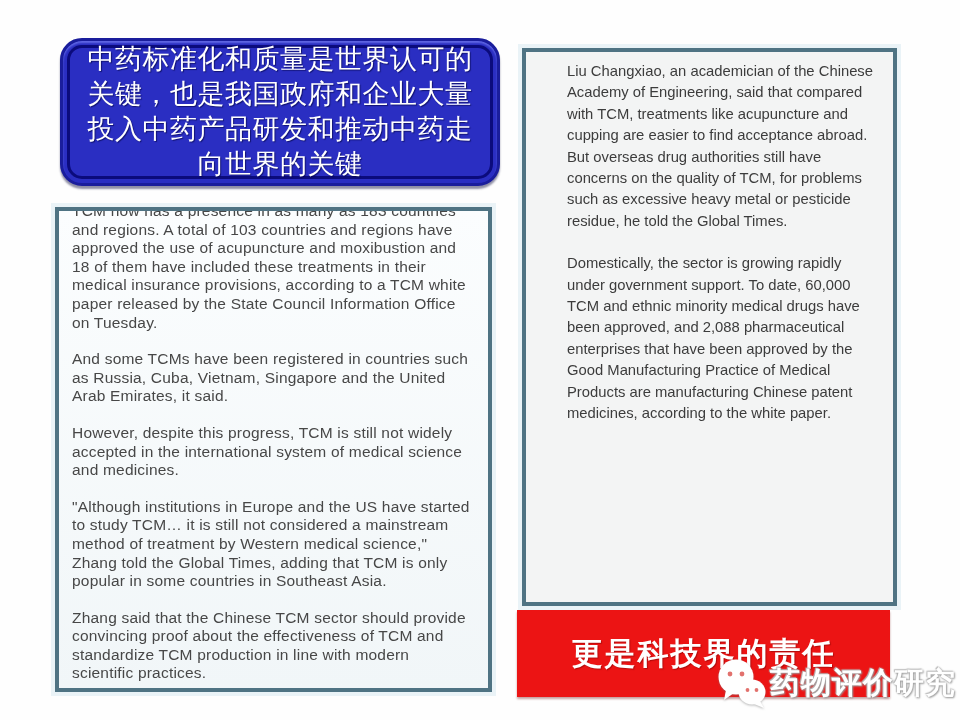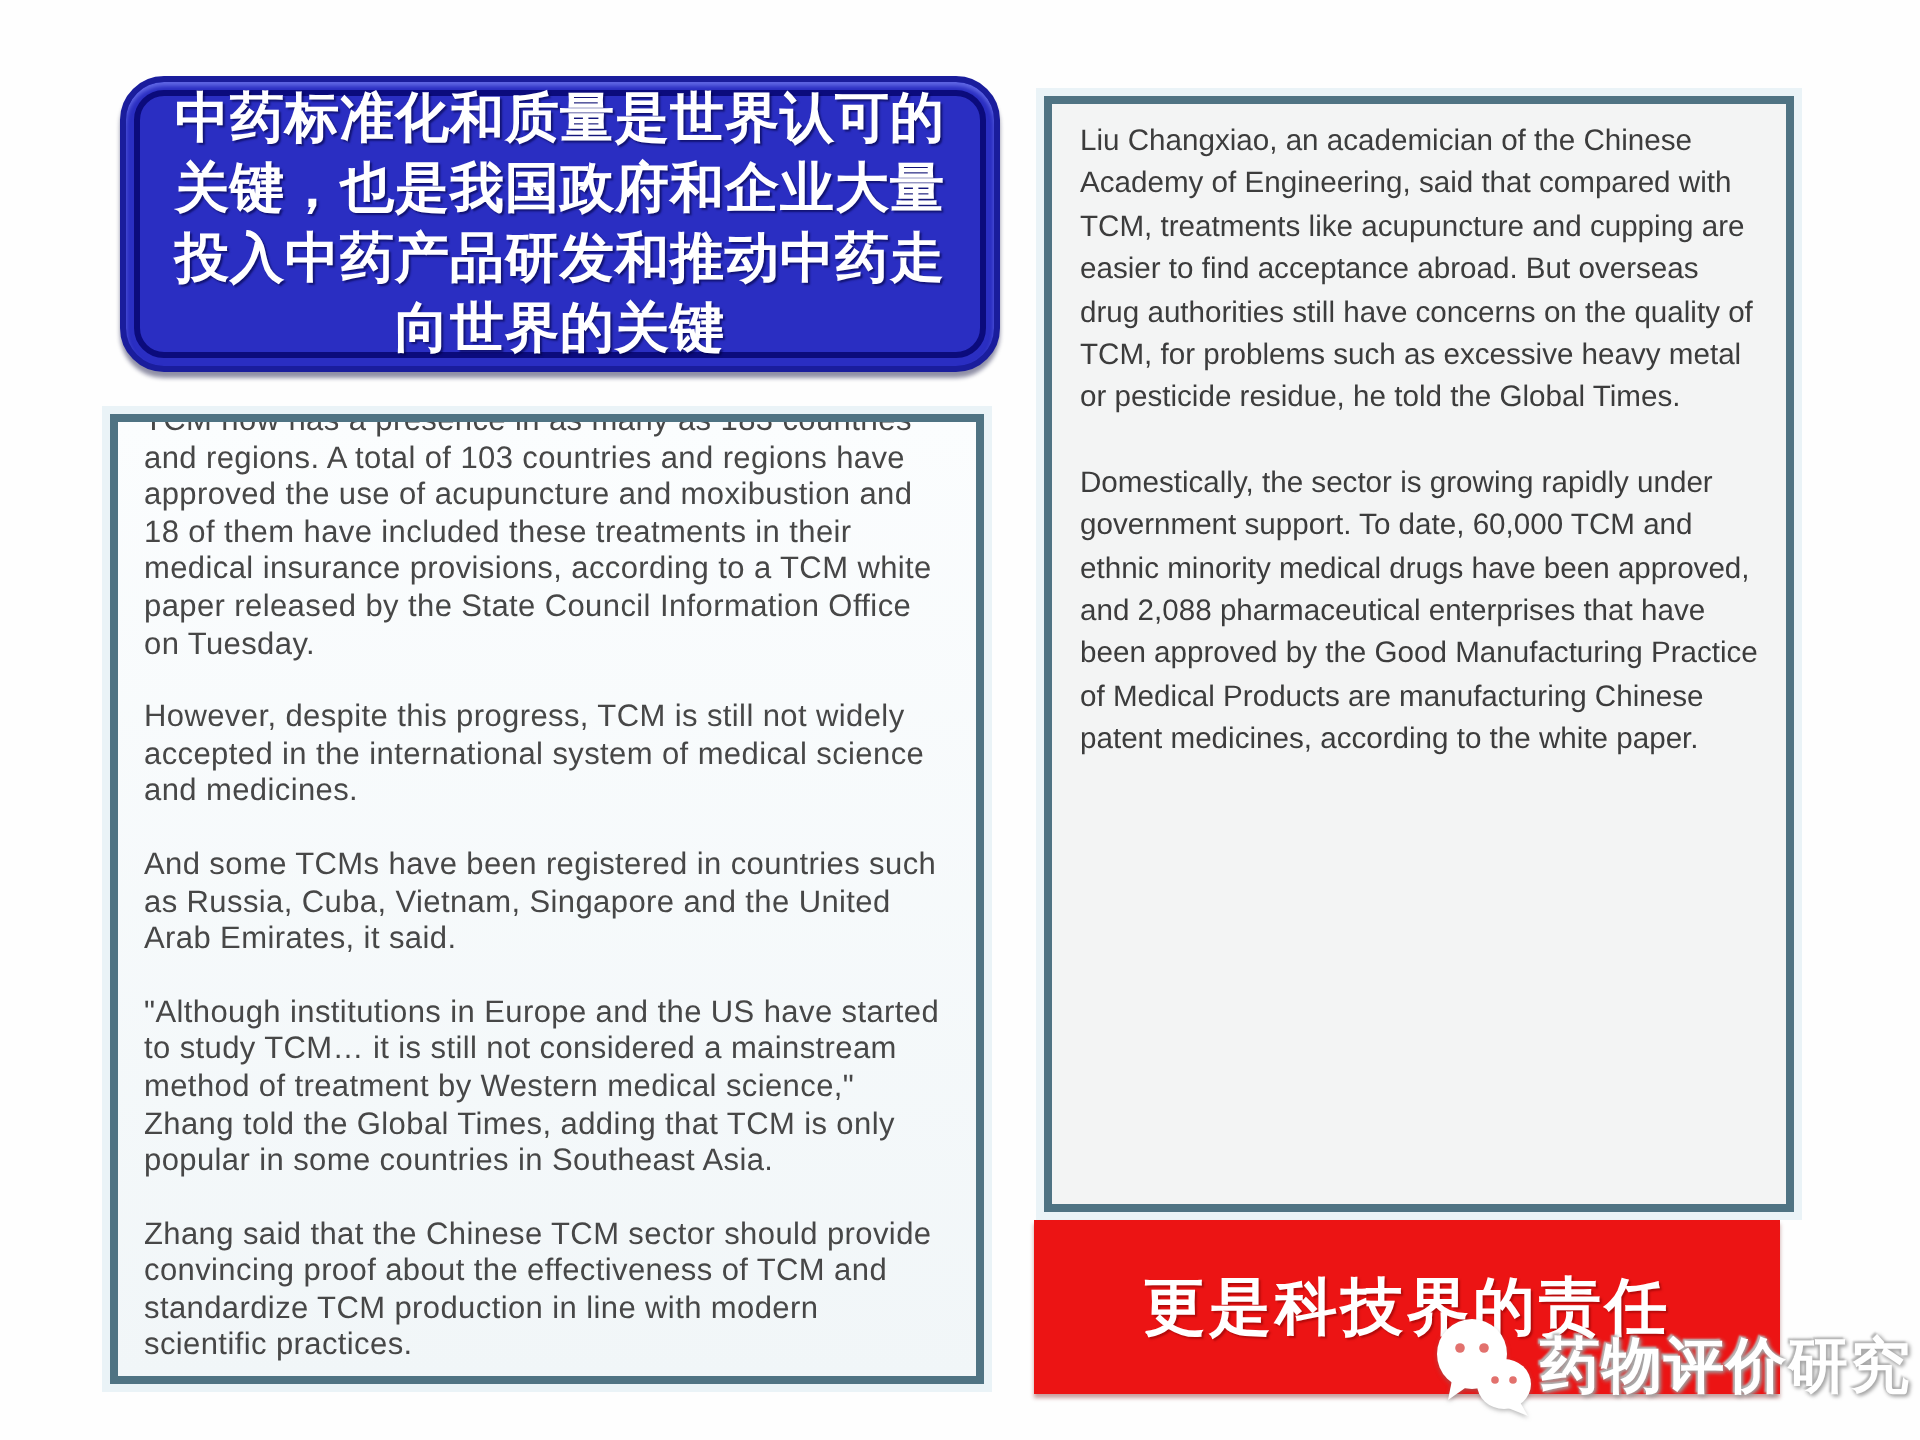--- a/index.html
+++ b/index.html
@@ -14,37 +14,38 @@
     border:3px solid #1a1d9c;
     box-shadow:0 3px 2px rgba(10,10,60,.45), inset 0 2px 2px rgba(140,150,255,.55);
   }
   .headline-inner {
     position:absolute; left:4px; top:4px; right:4px; bottom:4px;
     border:3px solid #0b0b7c; border-radius:15px;
     display:flex; align-items:center; justify-content:center;
     padding:2px 8px;
   }
   .headline-text {
-    color:#ffffff; font-weight:bold; font-size:27px; line-height:35px;
+    color:#ffffff; font-weight:normal; font-size:27px; line-height:35px;
     text-align:center; letter-spacing:0.5px;
     text-shadow:1px 1px 1px rgba(0,0,60,.6);
   }
 
   
   .article-box {
     position:absolute; border:4px solid #4f7383; overflow:hidden;
     box-shadow:0 0 0 4px rgba(210,230,240,.45);
   }
   .article-left {
     left:55px; top:207px; width:437px; height:485px;
     background:linear-gradient(#fbfdfe,#f1f6f8);
   }
   .article-right {
     left:522px; top:48px; width:375px; height:558px;
     background:#f3f4f4;
+    padding-left:27px;
   }
   .article-left .article-body {
     padding:0 13px 8px 13px; margin-top:-9px; 
     color:#474747; font-size:15.5px; line-height:18.6px; letter-spacing:0.2px;
   }
   .article-right .article-body {
     padding:9px 12px 8px 14px;
     color:#3c3c3c; font-size:14.8px; line-height:21.4px;
   }
   .article-body p { margin-bottom:18px; }
@@ -82,22 +83,22 @@
 
   <div class="headline-box">
     <div class="headline-inner">
       <div class="headline-text">中药标准化和质量是世界认可的关键，也是我国政府和企业大量投入中药产品研发和推动中药走向世界的关键</div>
     </div>
   </div>
 
   <div class="article-box article-left">
     <div class="article-body">
       <p>TCM now has a presence in as many as 183 countries and regions. A total of 103 countries and regions have approved the use of acupuncture and moxibustion and 18 of them have included these treatments in their medical insurance provisions, according to a TCM white paper released by the State Council Information Office on Tuesday.</p>
+      <p>And some TCMs have been registered in countries such as Russia, Cuba, Vietnam, Singapore and the United Arab Emirates, it said.</p>
       <p>However, despite this progress, TCM is still not widely accepted in the international system of medical science and medicines.</p>
-      <p>And some TCMs have been registered in countries such as Russia, Cuba, Vietnam, Singapore and the United Arab Emirates, it said.</p>
       <p>"Although institutions in Europe and the US have started to study TCM… it is still not considered a mainstream method of treatment by Western medical science," Zhang told the Global Times, adding that TCM is only popular in some countries in Southeast Asia.</p>
       <p>Zhang said that the Chinese TCM sector should provide convincing proof about the effectiveness of TCM and standardize TCM production in line with modern scientific practices.</p>
     </div>
   </div>
 
   <div class="article-box article-right">
     <div class="article-body">
       <p>Liu Changxiao, an academician of the Chinese Academy of Engineering, said that compared with TCM, treatments like acupuncture and cupping are easier to find acceptance abroad. But overseas drug authorities still have concerns on the quality of TCM, for problems such as excessive heavy metal or pesticide residue, he told the Global Times.</p>
       <p>Domestically, the sector is growing rapidly under government support. To date, 60,000 TCM and ethnic minority medical drugs have been approved, and 2,088 pharmaceutical enterprises that have been approved by the Good Manufacturing Practice of Medical Products are manufacturing Chinese patent medicines, according to the white paper.</p>
     </div>

